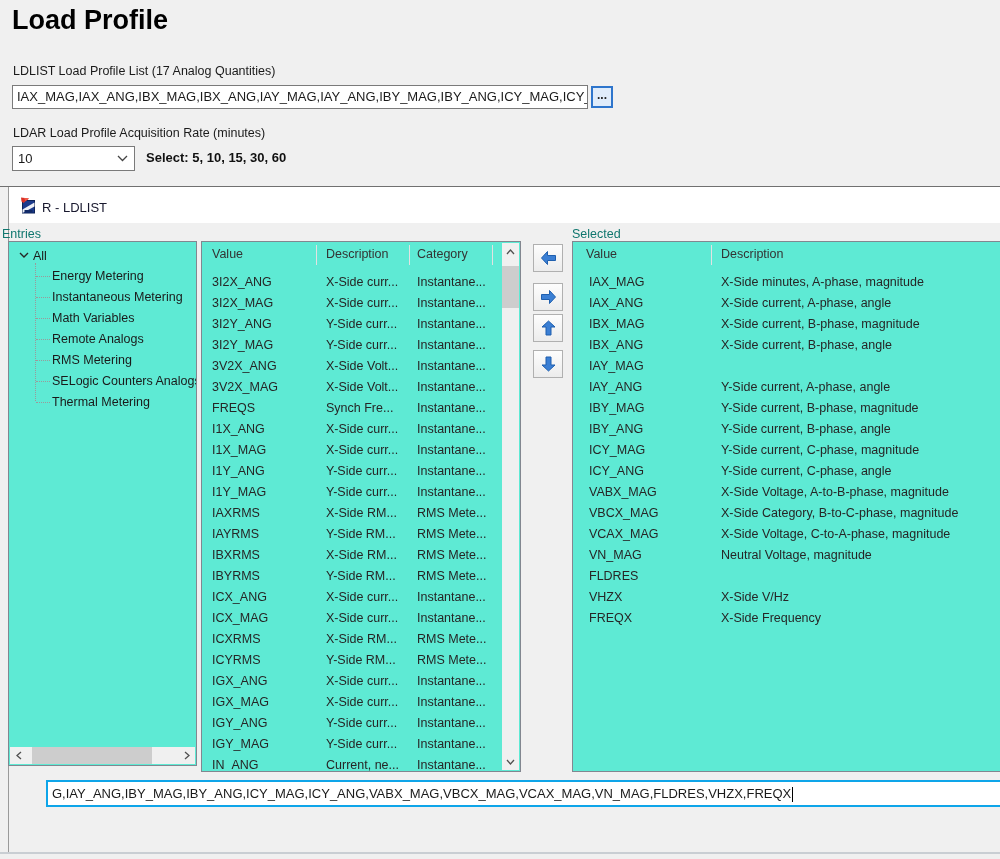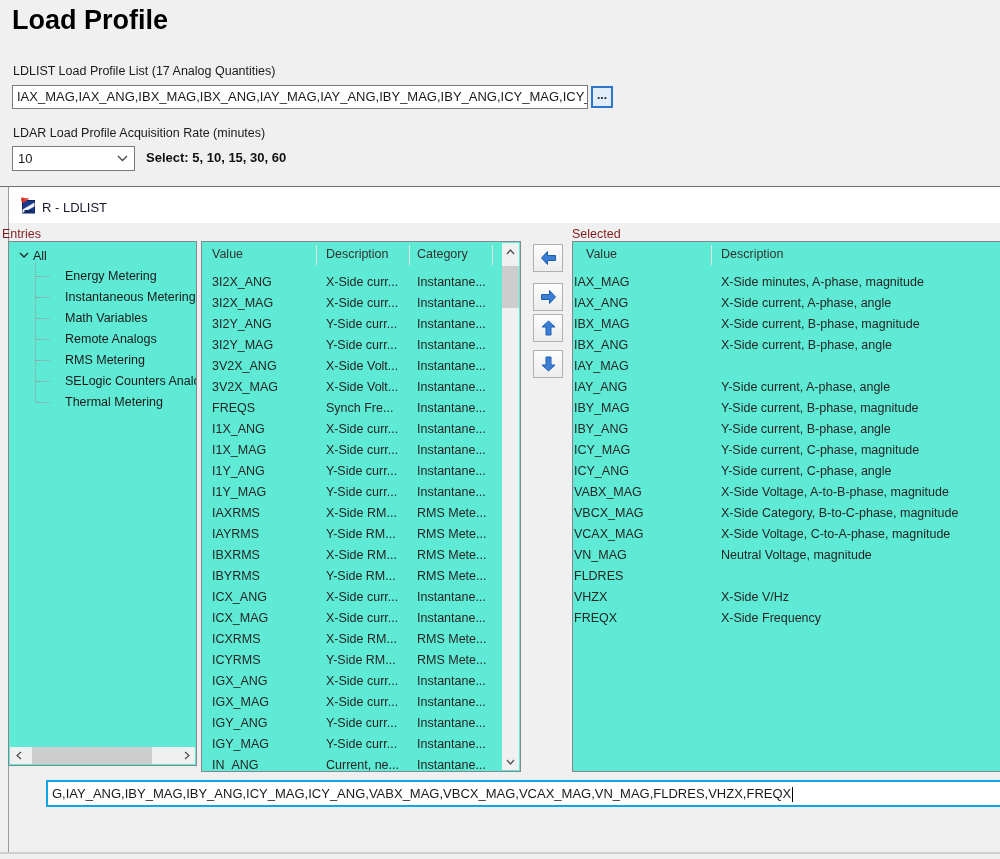--- a/index.html
+++ b/index.html
@@ -16,43 +16,43 @@
   .combo svg { position:absolute; right:6px; top:8px; }
   .hint { left:146px; top:150px; font-size:13px; font-weight:600; color:#111; }
 
   
   .dlg-topline { left:0; top:186px; width:1000px; height:1px; background:#707070; }
   .dlg-leftline { left:8px; top:187px; width:1px; height:666px; background:#9a9a9a; }
   .dlg-bottomline { left:0; top:852px; width:1000px; height:2px; background:#c9ced3; }
   .title-strip { left:9px; top:187px; width:991px; height:36px; background:#fff; }
   .dlg-title { left:42px; top:200px; font-size:13px; color:#18182e; }
   .dlg-icon { left:20px; top:197px; width:17px; height:17px; }
-  .section-label { font-size:12.5px; color:#7f1d1d; }
+  .section-label { font-size:12.5px; color:#0f766e; }
 
   
   .panel { background:#5eead4; border:1px solid #828790; overflow:hidden; }
   .tree-panel { left:8px; top:241px; width:189px; height:525px; }
   .list-panel { left:201px; top:241px; width:320px; height:531px; }
   .sel-panel  { left:572px; top:241px; width:434px; height:531px; }
 
   .hdr-cell { position:absolute; top:5px; font-size:12.5px; color:#333; white-space:nowrap; }
   .hdr-sep { position:absolute; top:3px; width:1px; height:20px; background:#e2e2e2; }
 
   .rows { position:absolute; left:0; right:0; top:30px; }
   .lrow { position:relative; height:21px; line-height:21px; font-size:12.5px; color:#262626; }
   .lrow span { position:absolute; white-space:nowrap; }
   .list-panel .c0 { left:10px; } .list-panel .c1 { left:124px; } .list-panel .c2 { left:215px; }
-  .sel-panel  .c0 { left:1px; } .sel-panel  .c1 { left:148px; }
+  .sel-panel  .c0 { left:16px; } .sel-panel  .c1 { left:148px; }
 
   
   .tree-root { position:absolute; left:0; top:4px; height:20px; line-height:20px; font-size:12.5px; }
   .tree-root .lbl { position:absolute; left:24px; }
   .tree-vline { position:absolute; left:26px; top:21px; height:138px; border-left:1px dotted #9a9a9a; }
   .tree-items { position:absolute; left:0; top:24px; right:0; }
-  .trow { position:relative; height:21px; line-height:21px; font-size:12.5px; padding-left:56px; white-space:nowrap; }
+  .trow { position:relative; height:21px; line-height:21px; font-size:12.5px; padding-left:43px; white-space:nowrap; }
   .trow::before { content:""; position:absolute; left:27px; top:10px; width:14px; border-top:1px dotted #9a9a9a; }
 
   
   .sb-track { position:absolute; background:#f0f0f0; }
   .sb-thumb { position:absolute; background:#cdcdcd; }
   .sb-btn { position:absolute; width:17px; height:17px; background:#f0f0f0; display:flex; align-items:center; justify-content:center; cursor:pointer; }
   .tree-hscroll { left:1px; bottom:1px; right:1px; height:17px; }
   .list-vscroll { top:1px; right:1px; bottom:1px; width:17px; }
 
   

